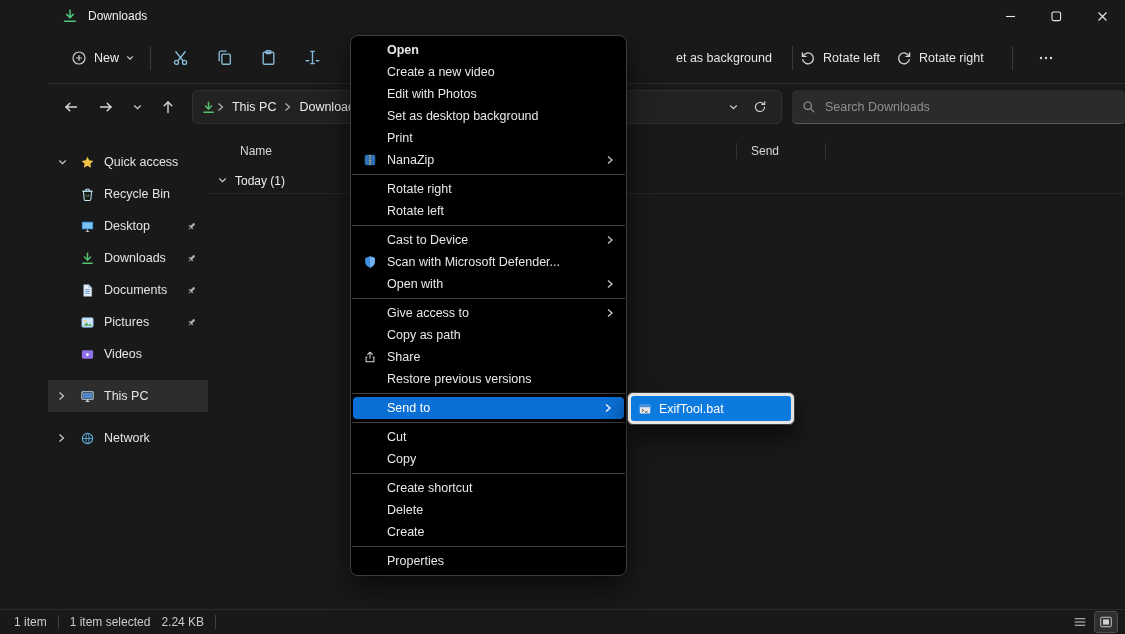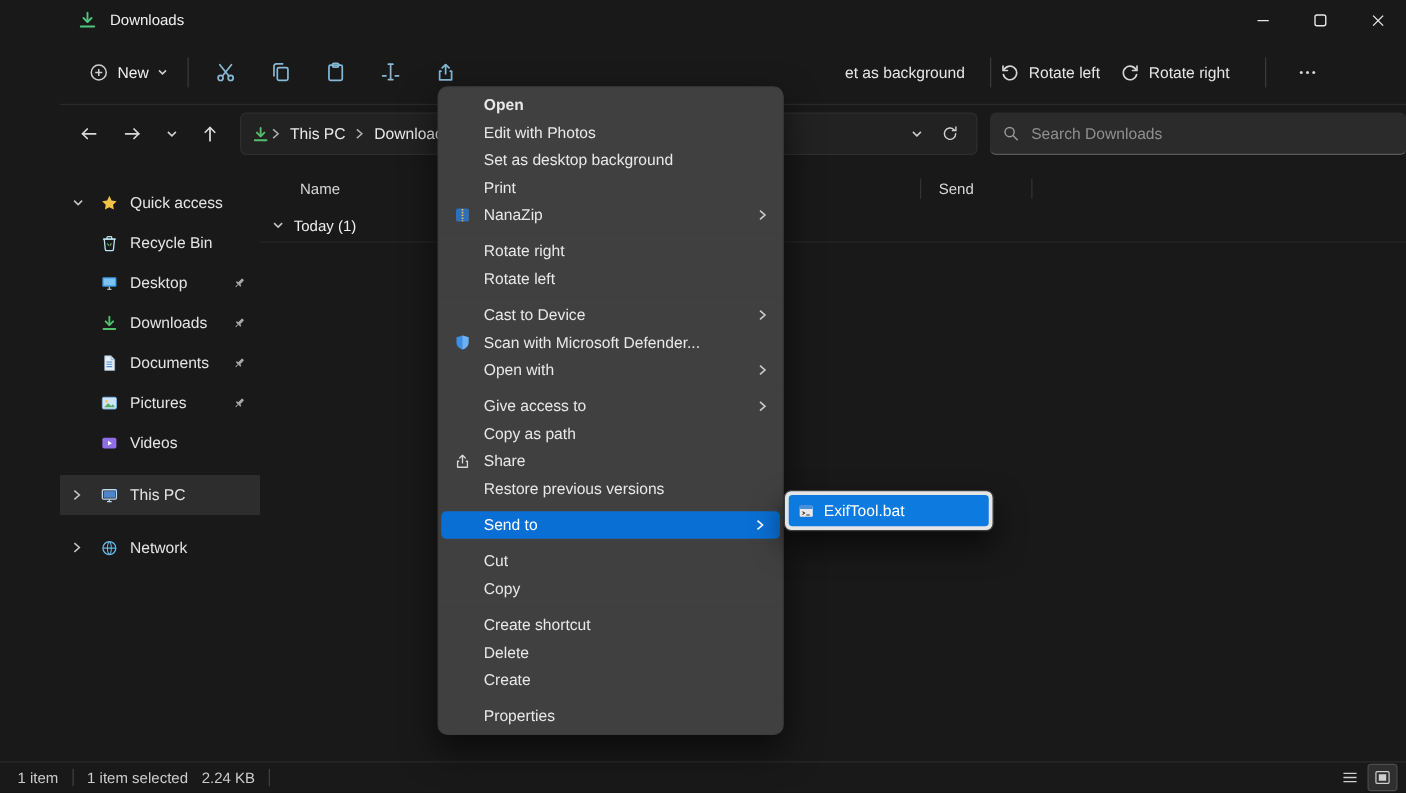--- a/index.html
+++ b/index.html
@@ -65,21 +65,21 @@
   .file-size { position:absolute; right:12px; font-size:12px; color:#f5f5f5; }
 
   
   .statusbar { position:absolute; left:0; right:0; bottom:0; height:25px; background:#191919; border-top:1px solid #2b2b2b; display:flex; align-items:center; padding-left:14px; gap:11px; font-size:12px; color:#cccccc; }
   .sb-div { width:1px; height:14px; background:#3f3f3f; }
   .sb-views { margin-left:auto; display:flex; align-items:center; gap:4px; margin-right:8px; }
   .sb-view-btn { width:22px; height:20px; display:flex; align-items:center; justify-content:center; border-radius:2px; }
   .sb-view-btn.active { background:#2f2f2f; outline:1px solid #4d4d4d; }
 
   
-  .context-menu { position:absolute; left:350px; top:35px; width:277px; background:#404040; border:1px solid #3d3d3d; border-radius:8px; box-shadow:0 12px 28px rgba(0,0,0,0.6); padding:3px 0; z-index:10; font-size:12.5px;margin-top:34px; }
+  .context-menu { position:absolute; left:350px; top:35px; width:277px; background:#000000; border:1px solid #3d3d3d; border-radius:8px; box-shadow:0 12px 28px rgba(0,0,0,0.6); padding:3px 0; z-index:10; font-size:12.5px; }
   .cm-item { position:relative; height:22px; display:flex; align-items:center; padding-left:36px; color:#e8e8e8; }
   .cm-item.bold .cm-label { font-weight:bold; }
   .cm-icon { position:absolute; left:11px; width:16px; height:16px; display:flex; align-items:center; justify-content:center; }
   .cm-arrow { position:absolute; right:12px; display:flex; color:#c8c8c8; }
   .cm-sep { height:1px; background:#3f3f3f; margin:3px 1px; }
   .cm-item.hl { background:#0a6fd4; color:#ffffff; margin:0 2px; padding-left:34px; border-radius:4px; }
   .cm-item.hl .cm-arrow { color:#ffffff; }
 
   
   .submenu { position:absolute; left:627px; top:392px; width:168px; background:#e5e5e5; border:1px solid #3d3d3d; border-radius:6px; box-shadow:0 12px 24px rgba(0,0,0,0.6); padding:3px; z-index:11; }
@@ -499,20 +499,23 @@
           </svg>
       </div>
     </div>
   </footer>
 
   <div class="context-menu">
     <div class="cm-item bold">
         <span class="cm-label">Open</span>
       </div>
     <div class="cm-item">
+        <span class="cm-label">Create a new video</span>
+      </div>
+    <div class="cm-item">
         <span class="cm-label">Edit with Photos</span>
       </div>
     <div class="cm-item">
         <span class="cm-label">Set as desktop background</span>
       </div>
     <div class="cm-item">
         <span class="cm-label">Print</span>
       </div>
     <div class="cm-item">
       <span class="cm-icon">

